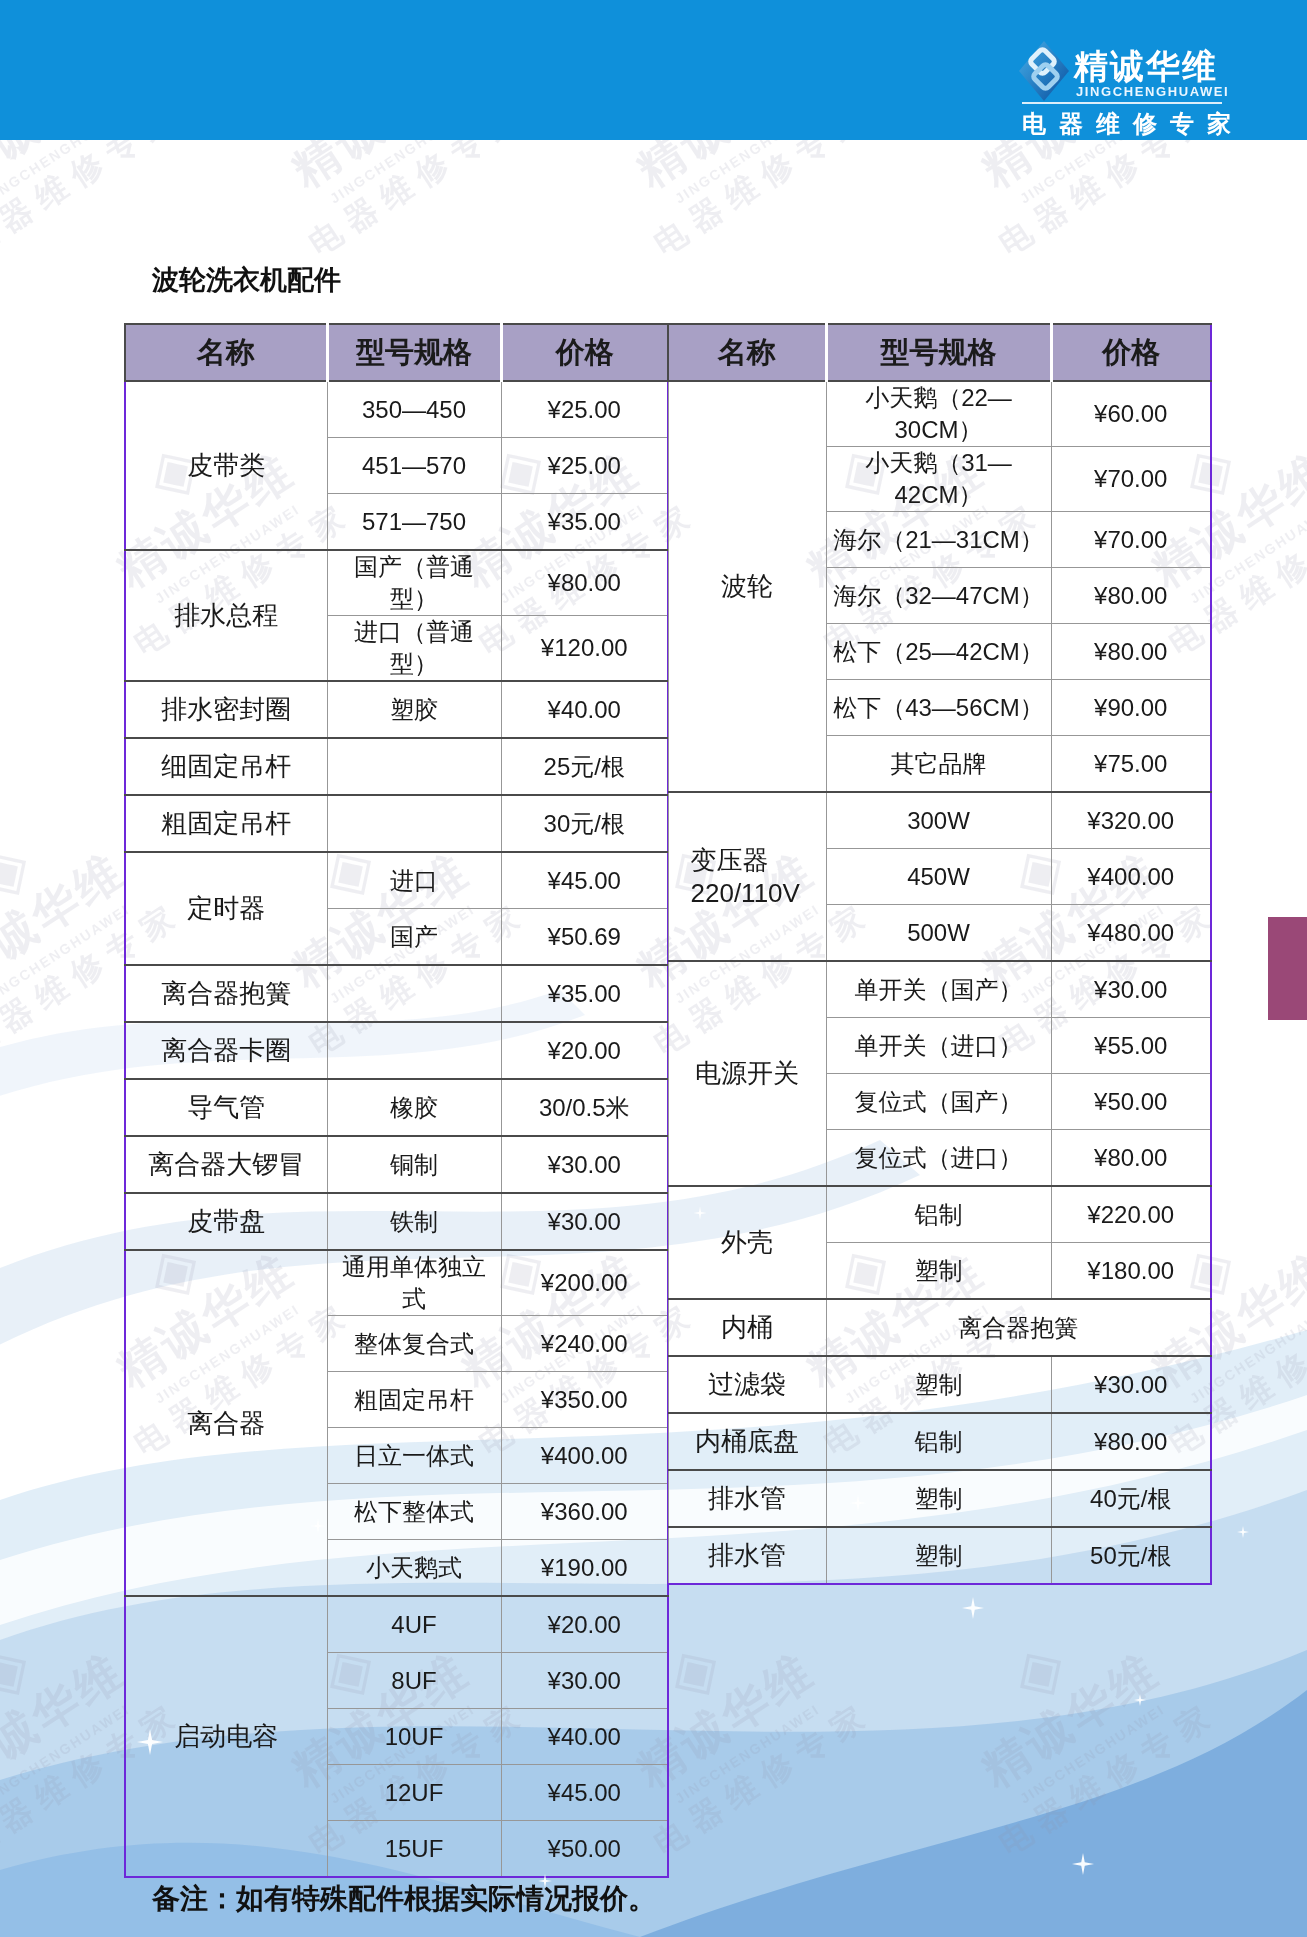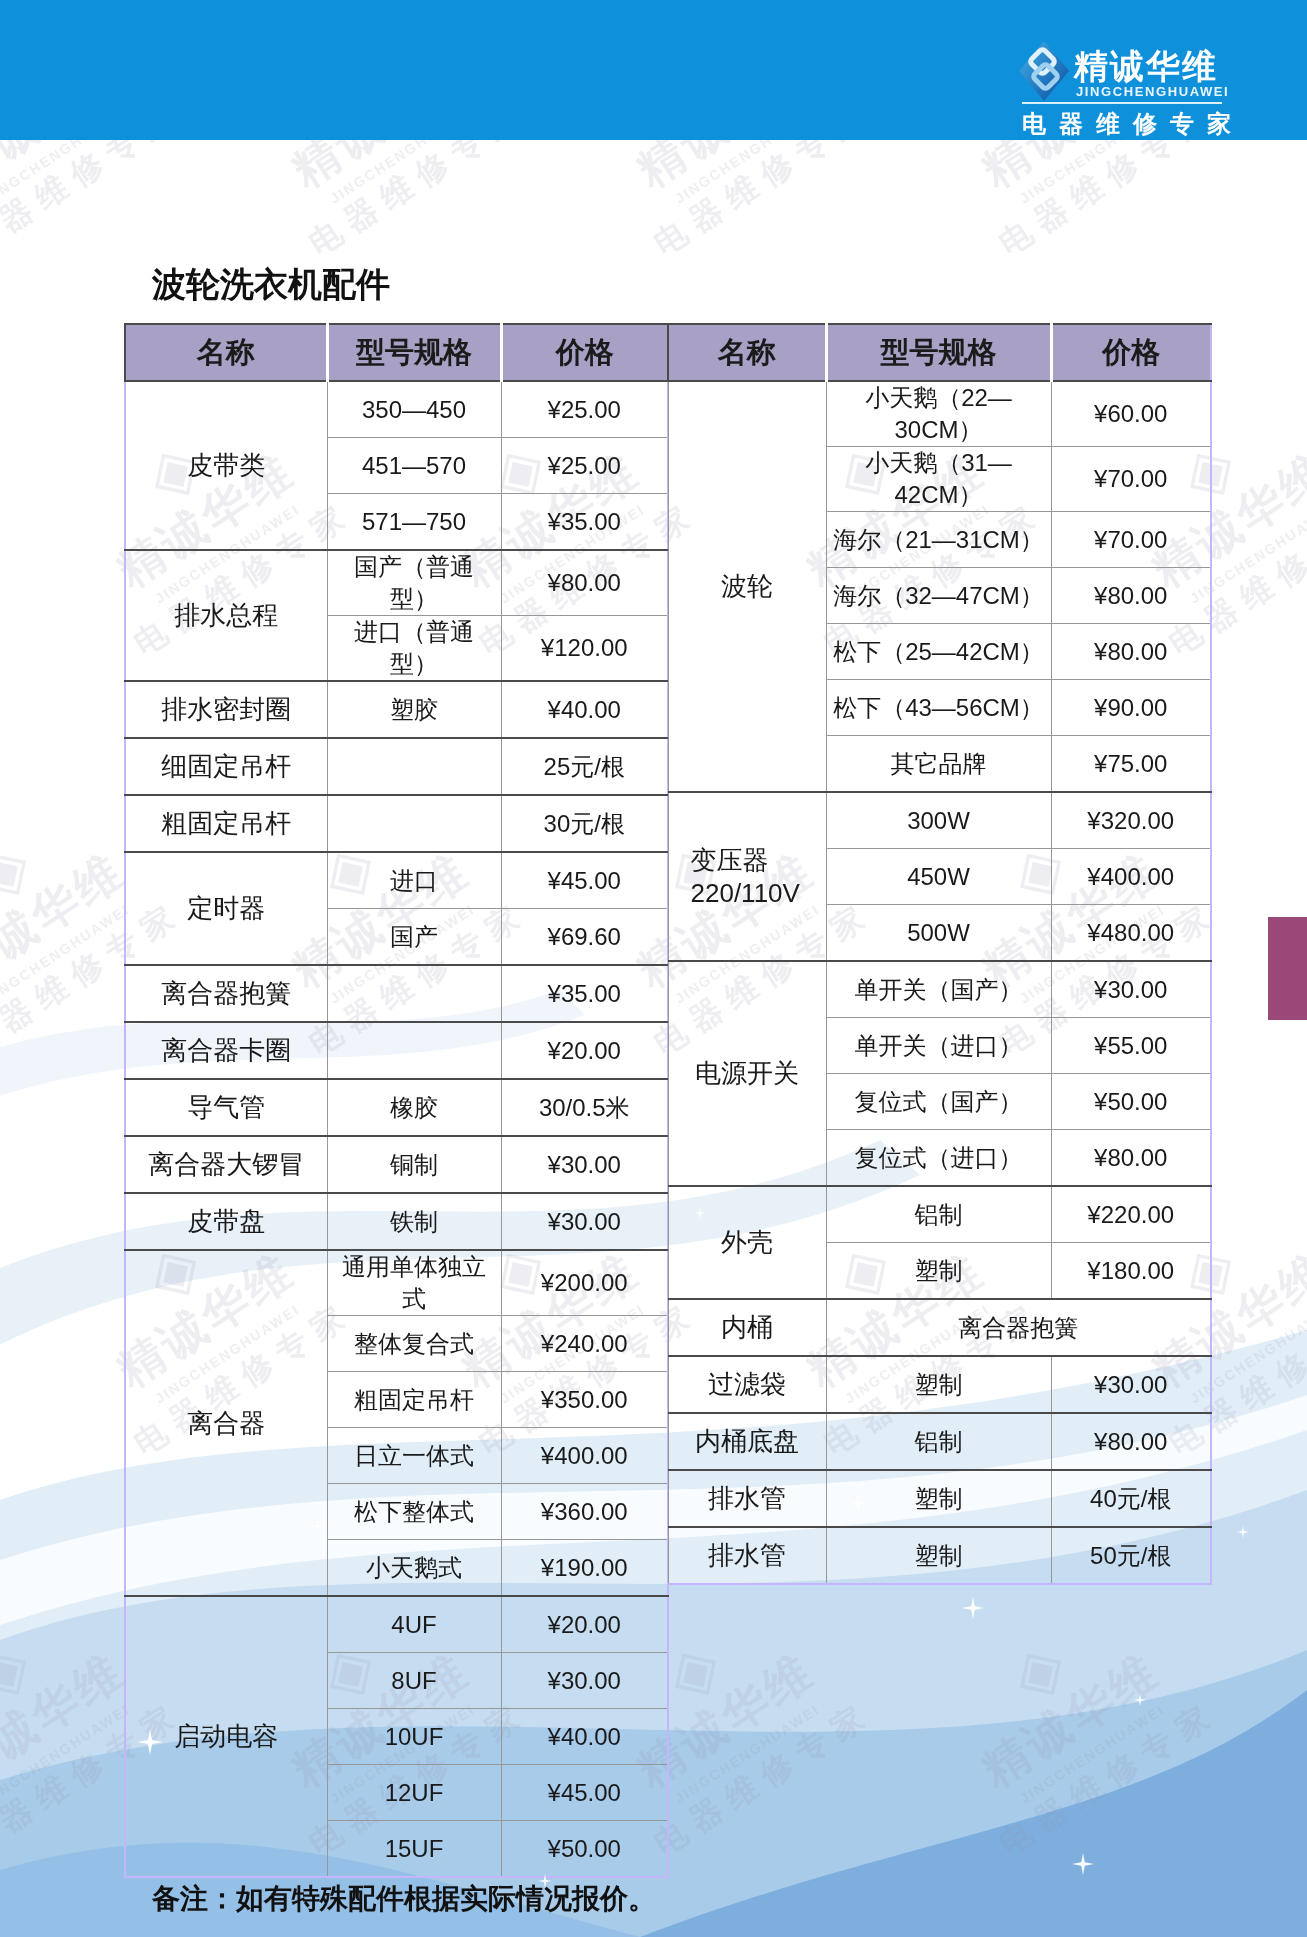--- a/index.html
+++ b/index.html
@@ -18,25 +18,25 @@
   .banner{position:absolute;left:0;top:0;width:1307px;height:140px;background:#0f90da;z-index:3;}
   .logo{position:absolute;left:1018px;top:40px;width:230px;height:92px;}
   .logo-icon{position:absolute;left:0;top:0;}
   .logo-brand{position:absolute;left:56px;top:4px;font-size:34px;font-weight:800;color:#fff;letter-spacing:2px;}
   .logo-latin{position:absolute;left:58px;top:44px;font-size:13px;font-weight:600;color:#eaf6ff;letter-spacing:1.6px;}
   .logo-line{position:absolute;left:4px;top:62px;width:200px;height:2px;background:rgba(255,255,255,.85);}
   .logo-tagline{position:absolute;left:4px;top:68px;font-size:24px;font-weight:600;color:#fff;letter-spacing:13px;white-space:nowrap;}
   
   .doc-title{position:absolute;left:0;top:180px;width:1307px;text-align:center;
              font-size:46px;font-weight:700;letter-spacing:9px;color:#111;z-index:4;}
-  .section-label{position:absolute;left:152px;top:262px;font-size:34px;font-weight:600;color:#111;z-index:4;}
+  .section-label{position:absolute;left:152px;top:262px;font-size:27px;font-weight:600;color:#111;z-index:4;}
   .note{position:absolute;left:152px;top:1880px;font-size:28px;font-weight:700;color:#111;z-index:4;}
   
   table.price{position:absolute;border-collapse:collapse;table-layout:fixed;z-index:4;
-              border:2px solid #c4b5fd;background:transparent;}
+              border:2px solid #6d28d9;background:transparent;}
   #left-table{left:124px;top:323px;width:543px;}
   #right-table{left:667px;top:323px;width:543px;border-left:none;}
   .price th{height:55px;background:#a8a0c5;font-size:29px;font-weight:700;color:#1b1b1b;
             border-left:3px solid #ffffff;border-top:2px solid #4a4a4a;border-bottom:2px solid #4a4a4a;
             padding:0;text-align:center;}
   .price th:first-child{border-left:2px solid #4a4a4a;}
   .price td{height:55px;border:1px solid #979797;font-size:24px;text-align:center;vertical-align:middle;
             padding:0 4px;overflow:hidden;}
   .price td.name{font-size:26px;white-space:pre-line;line-height:1.25;}
   .price td.name.al{text-align:left;padding-left:22px;margin-left:15px;}
@@ -262,21 +262,21 @@
           <td></td>
           <td>30元/根</td>
         </tr>
         <tr class="gs">
           <td class="name" rowspan="2">定时器</td>
           <td>进口</td>
           <td>¥45.00</td>
         </tr>
         <tr>
           <td>国产</td>
-          <td>¥69.60</td>
+          <td>¥50.69</td>
         </tr>
         <tr class="gs">
           <td class="name" rowspan="1">离合器抱簧</td>
           <td></td>
           <td>¥35.00</td>
         </tr>
         <tr class="gs">
           <td class="name" rowspan="1">离合器卡圈</td>
           <td></td>
           <td>¥20.00</td>

